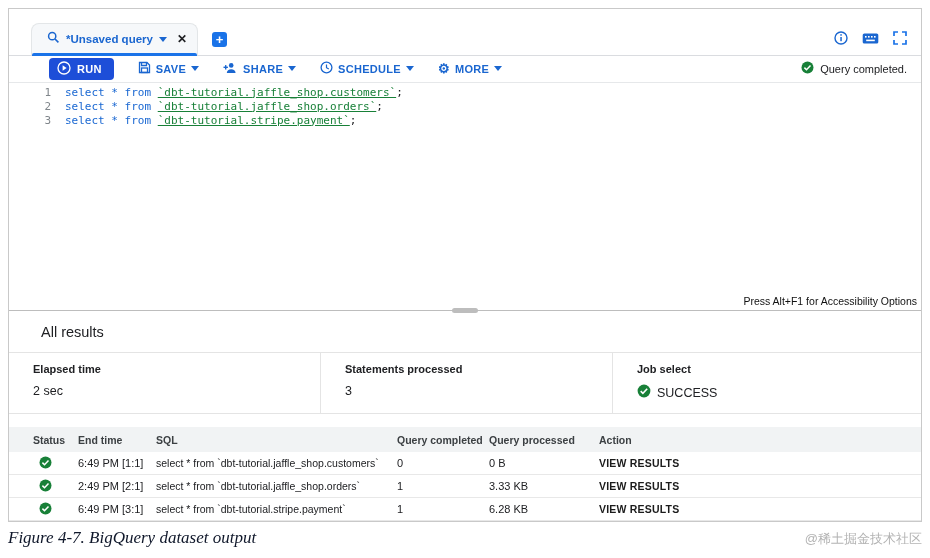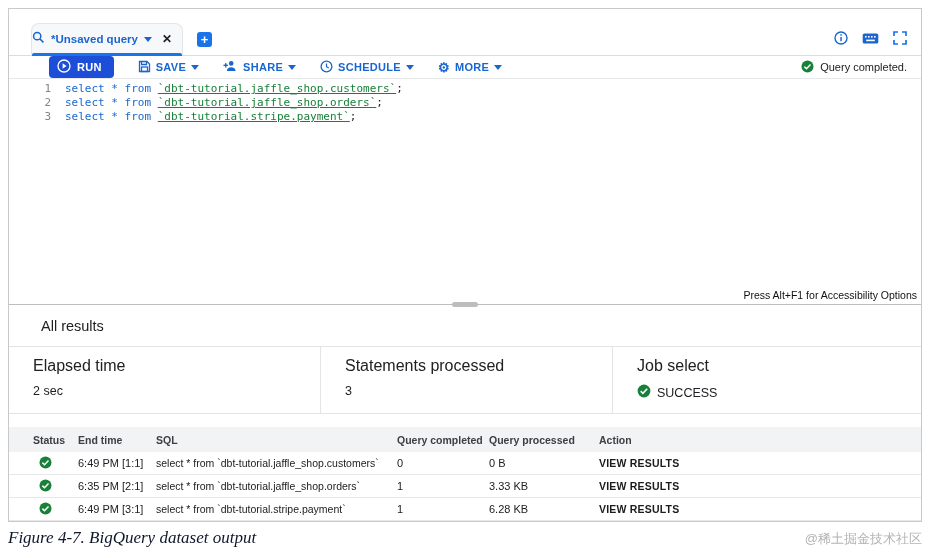--- a/index.html
+++ b/index.html
@@ -6,21 +6,21 @@
   html,body { width:930px; height:558px; background:#ffffff; font-family:"Liberation Sans", sans-serif; }
   .app {
     position:absolute; left:8px; top:8px; width:914px; height:514px;
     background:#fff; border:1px solid #c9c9c9; overflow:hidden;
     display:flex; flex-direction:column;
   }
   
   .tabbar { padding:14px 14px 0 22px; display:flex; align-items:flex-end; position:relative; border-bottom:1px solid #dadce0; background:#fff; }
   .tab {
     display:flex; align-items:center; gap:6px; background:#f6f8fa; border:1px solid #e3e6e8; border-bottom:none;
-    border-radius:8px 8px 0 0; padding:6px 10px 7px 0; position:relative; cursor:pointer;
+    border-radius:8px 8px 0 0; padding:6px 10px 7px 15px; position:relative; cursor:pointer;
   }
   .tab::after { content:""; position:absolute; left:0; right:0; bottom:-1px; height:3px; background:#1a73e8; border-radius:2px 2px 0 0; }
   .tab-label { color:#1a66d0; font-size:11.5px; font-weight:bold; }
   .caret { width:0; height:0; border-left:4px solid transparent; border-right:4px solid transparent; border-top:5px solid #1a66d0; display:inline-block; }
   .tab-close { color:#202124; font-size:12px; font-weight:bold; margin-left:4px; cursor:pointer; }
   .add-tab {
     width:15px; height:15px; background:#1a73e8; color:#fff; border-radius:3px; margin:0 0 8px 14px;
     display:flex; align-items:center; justify-content:center; font-size:13px; font-weight:bold; line-height:1; cursor:pointer;
   }
   .tabbar-right { margin-left:auto; display:flex; align-items:center; gap:14px; padding-bottom:10px; }
@@ -42,21 +42,21 @@
   .code .ref { color:#188038; text-decoration:underline; }
   .code .tail { color:#202124; }
   .editor-footer { position:relative; height:17px; border-bottom:1px solid #bdbdbd; font-family:"Liberation Sans", sans-serif; }
   .drag-handle { position:absolute; left:50%; transform:translateX(-50%); bottom:-3px; width:26px; height:5px; background:#bdbdbd; border-radius:3px; cursor:row-resize; }
   .a11y-hint { position:absolute; right:4px; bottom:3px; font-size:10.5px; color:#111; }
   
   .results-title { padding:13px 16px 12px 32px; font-size:14.5px; color:#202124; }
   .stats { display:grid; grid-template-columns:311px 292px 1fr; border-top:1px solid #e4e4e4; border-bottom:1px solid #e4e4e4; }
   .stat { padding:10px 0 12px 24px; }
   .stat + .stat { border-left:1px solid #e4e4e4; }
-  .stat-label { font-size:16px; font-weight:normal; color:#202124; }
+  .stat-label { font-size:11px; font-weight:bold; color:#202124; }
   .stat-value { margin-top:9px; font-size:12.5px; color:#202124; display:flex; align-items:center; gap:6px; }
   .table-wrap { margin-top:13px; }
   .trow { display:grid; grid-template-columns:69px 78px 241px 92px 110px 1fr; align-items:center; }
   .thead { background:#f1f3f4; height:25px; font-size:10.5px; font-weight:bold; color:#3c4043; }
   .thead > div:first-child { padding-left:24px; }
   .tbody-row { height:23px; border-bottom:1px solid #e8e8e8; font-size:11px; color:#202124; background:#fff; }
   .tbody-row:first-child { border-top:1px solid #e8e8e8; }
   .cell-status { padding-left:30px; display:flex; align-items:center; }
   .cell-sql { font-size:10.5px; }
   .view-results { font-size:10.5px; font-weight:bold; letter-spacing:.2px; color:#1b1b1b; background:none; border:none; cursor:pointer; padding:0; }
@@ -240,21 +240,21 @@
       <div><button class="view-results">VIEW RESULTS</button></div>
     </div>
 
     <div class="trow tbody-row">
       <div class="cell-status">
         <span><svg width="13" height="13" viewBox="0 0 13 13">
               <circle cx="6.5" cy="6.5" r="6" fill="#188038"></circle>
               <path d="M3.4 6.6l2.1 2.1 4-4.2" fill="none" stroke="#fff" stroke-width="1.5"></path>
             </svg></span>
       </div>
-      <div>6:35 PM [2:1]</div>
+      <div>2:49 PM [2:1]</div>
       <div class="cell-sql">select * from `dbt-tutorial.jaffle_shop.orders`</div>
       <div>1</div>
       <div>3.33 KB</div>
       <div><button class="view-results">VIEW RESULTS</button></div>
     </div>
 
     <div class="trow tbody-row">
       <div class="cell-status">
         <span><svg width="13" height="13" viewBox="0 0 13 13">
               <circle cx="6.5" cy="6.5" r="6" fill="#188038"></circle>

